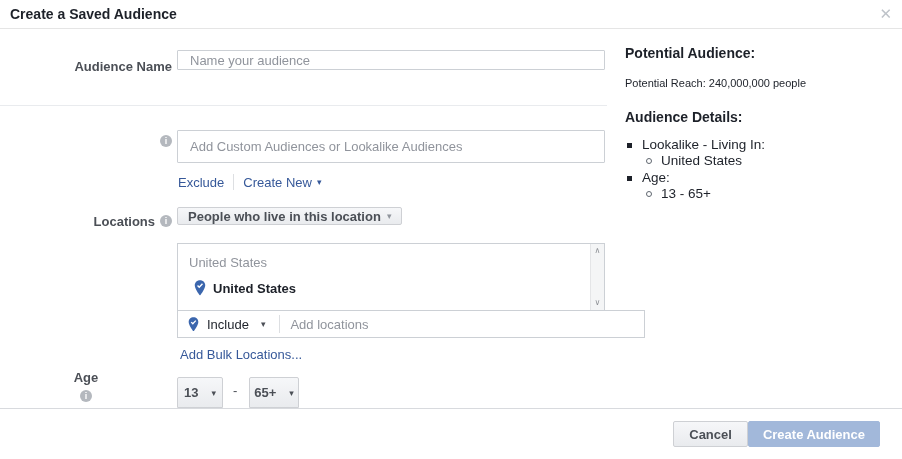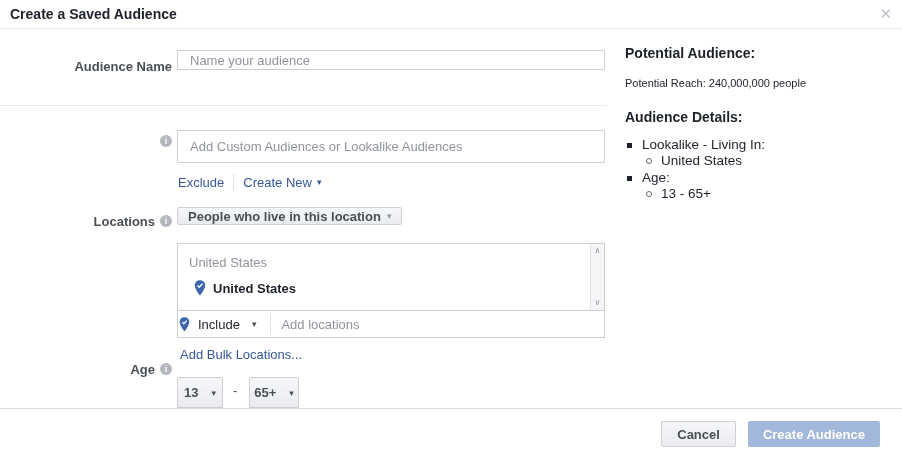--- a/index.html
+++ b/index.html
@@ -86,23 +86,23 @@
   }
   .scrollbar {
     position: absolute; top: 0; right: 0; bottom: 0; width: 14px;
     background: #f4f5f6; border-left: 1px solid #e4e5e7;
     display: flex; flex-direction: column; justify-content: space-between;
     align-items: center; padding: 2px 0; cursor: pointer;
   }
   .scroll-arrow { font-size: 8px; color: #8d9095; line-height: 10px; }
 
   .loc-include-row {
-    position: absolute; left: 177px; top: 310px; width: 428px; height: 28px;
+    position: absolute; left: 177px; top: 310px; width: 468px; height: 28px;
     border: 1px solid #ccd0d5; background: #fff;
-    display: flex; align-items: center; padding-left: 1px;
+    display: flex; align-items: center; padding-left: 10px;
   }
   .include-label { font-size: 13px; color: #1d2129; margin-left: 8px; cursor: pointer; }
   .include-caret { margin-left: 12px; }
   .include-sep { width: 1px; height: 18px; background: #dddfe2; margin: 0 0 0 14px; }
   .include-input {
     border: none; flex: 1; height: 100%; font-size: 13px; padding: 0 10px;
     font-family: Liberation Sans, sans-serif; color: #1d2129;
   }
   .include-input::placeholder { color: #90949c; opacity: 1; }
 
@@ -129,21 +129,21 @@
     content: ""; position: absolute; left: 21px; top: 5px;
     width: 4px; height: 4px; border: 1px solid #606770; border-radius: 50%;
     background: #fff;
   }
 
   
   .dlg-footer {
     position: absolute; left: 0; right: 0; top: 408px; bottom: 0;
     background: #fff; border-top: 1px solid #d8dade;
     display: flex; align-items: center; justify-content: flex-end;
-    gap: 12px; padding-right: 22px;
+    gap: 0; padding-right: 22px;
   }
   .btn-cancel { height: 26px; padding: 0 15px; }
   .btn-create {
     height: 26px; padding: 0 14px; background: #a2b8da; border: 1px solid #a2b8da;
     border-radius: 2px; color: #fff; font-size: 13px; font-weight: bold;
     display: inline-flex; align-items: center; cursor: pointer;
     font-family: "Liberation Sans", "DejaVu Sans", sans-serif;
   }
 
   .pin-svg { display: block; }
@@ -208,21 +208,21 @@
       <path d="M4.7 7.1l2.3 2.3 4.3-4.6" stroke="#fff" stroke-width="1.9" fill="none"></path>
     </svg>
     <span class="include-label">Include</span>
     <span class="caret dark include-caret">▾</span>
     <span class="include-sep"></span>
     <input class="include-input" placeholder="Add locations" style="">
   </div>
 
   <a class="link bulk-link">Add Bulk Locations...</a>
 
-  <div class="field-label" style="top:356px;height:26px;">
+  <div class="field-label" style="top:376px;height:26px;flex-direction:column;">
     <span>Age</span>
     <i class="info-icon">i</i>
   </div>
   <button class="gray-btn age-dd-min">
     <span class="age-dd-text">13</span>
     <span class="caret dark">▾</span>
   </button>
   <span class="age-dash">-</span>
   <button class="gray-btn age-dd-max">
     <span class="age-dd-text">65+</span>

